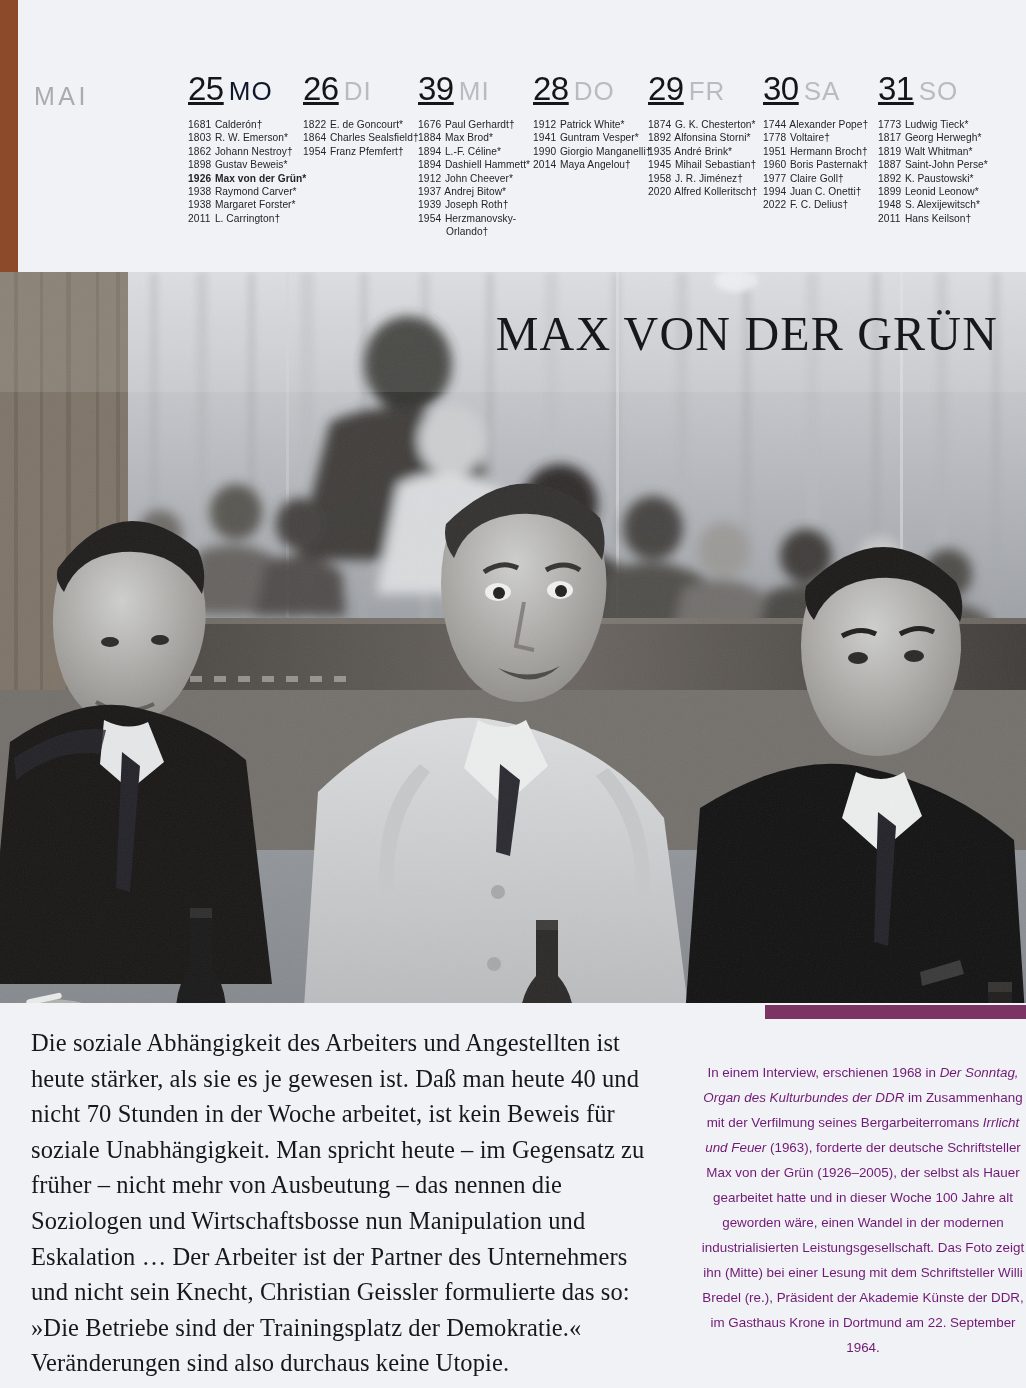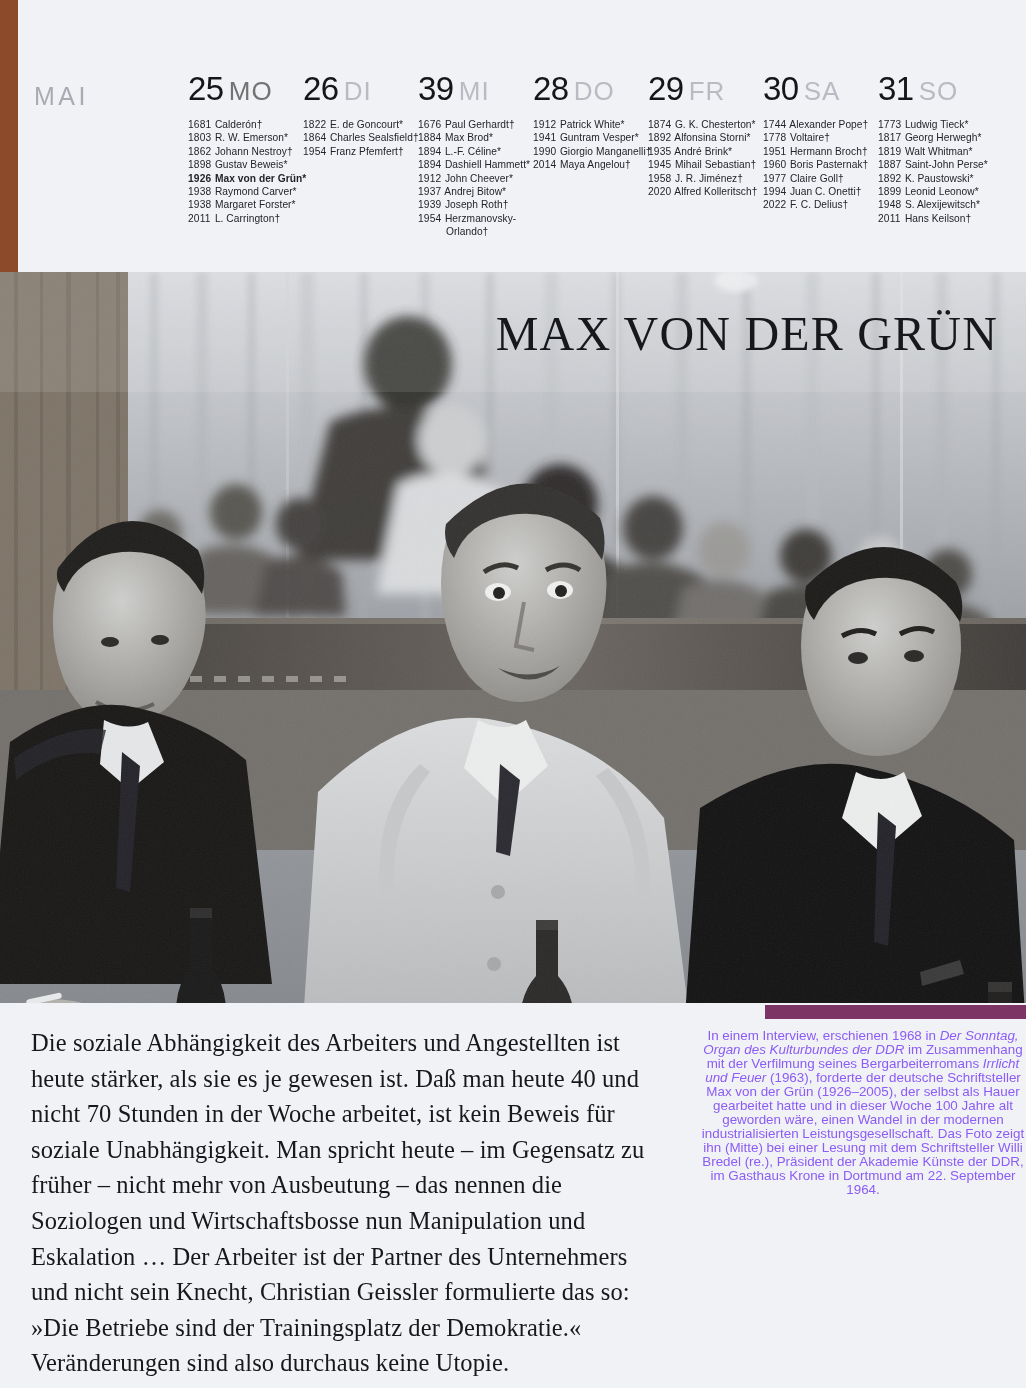--- a/index.html
+++ b/index.html
@@ -57,20 +57,21 @@
     white-space: nowrap;
     line-height: 1;
     margin-bottom: 13px;
   }
   .day-num {
     font-family: "Liberation Sans", sans-serif;
     font-size: 33px;
     font-weight: 400;
     color: #15161a;
     letter-spacing: -0.5px;
+    text-decoration: underline;
   }
   .day-abbr {
     font-family: "Liberation Sans", sans-serif;
     font-size: 26px;
     font-weight: 300;
     color: #b9bbc2;
     letter-spacing: 1px;
     margin-left: 5px;
   }
   .entries {
@@ -141,41 +142,41 @@
     width: 625px;
     font-family: "Liberation Serif", serif;
     font-size: 24.5px;
     line-height: 35.6px;
     color: #17181c;
     letter-spacing: 0.1px;
   }
   .caption {
     position: absolute;
     left: 700px;
-    top: 1029px;
+    top: 1060px;
     width: 326px;
     text-align: center;
     font-family: "Liberation Sans", sans-serif;
     font-size: 13.4px;
-    line-height: 14px;
-    color: #8b5cf6;
+    line-height: 25px;
+    color: #701a75;
   }
   .caption i { font-style: italic; }
 </style>
 </head>
 <body>
 
 <div class="page" style="background: rgb(241, 242, 246);">
 
   <div class="cal-band">
     <div class="spine" style="background: rgb(140, 74, 43);"></div>
     <div class="month-label">MAI</div>
     <div class="days" id="days-container">
         <div class="day-col">
-          <div class="day-head"><span class="day-num" style="color: rgb(21, 22, 26);">25</span><span class="day-abbr" style="color: #737373; text-align: right;">MO</span></div>
+          <div class="day-head"><span class="day-num" style="color: rgb(21, 22, 26);">25</span><span class="day-abbr" style="color: #0f172a; text-align: right;">MO</span></div>
           <ul class="entries">
             <li class="entry"><span class="yr">1681</span> <span>Calderón†</span></li>
             <li class="entry"><span class="yr">1803</span> <span>R. W. Emerson*</span></li>
             <li class="entry"><span class="yr">1862</span> <span>Johann Nestroy†</span></li>
             <li class="entry"><span class="yr">1898</span> <span>Gustav Beweis*</span></li>
             <li class="entry hl"><span class="yr">1926</span> <span>Max von der Grün*</span></li>
             <li class="entry"><span class="yr">1938</span> <span>Raymond Carver*</span></li>
             <li class="entry"><span class="yr">1938</span> <span>Margaret Forster*</span></li>
             <li class="entry"><span class="yr">2011</span> <span>L. Carrington†</span></li>
           </ul>

